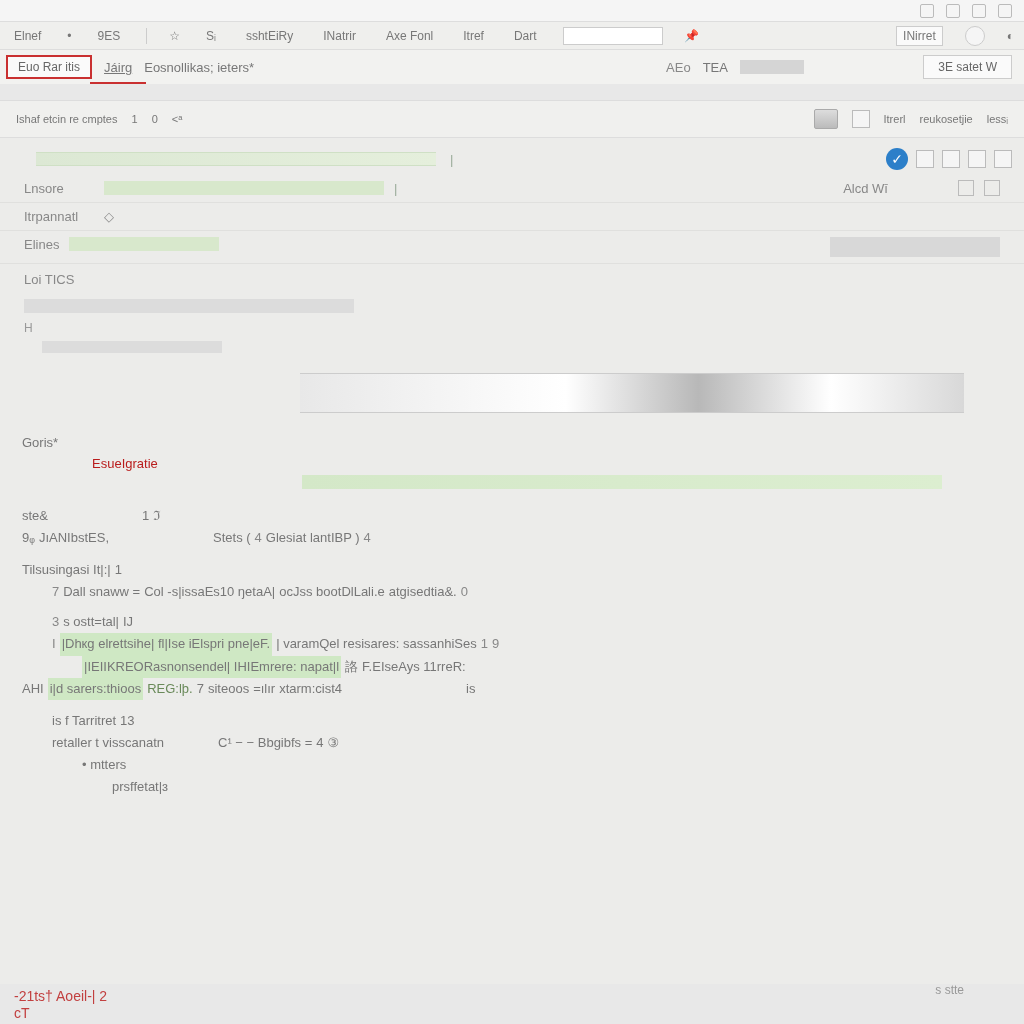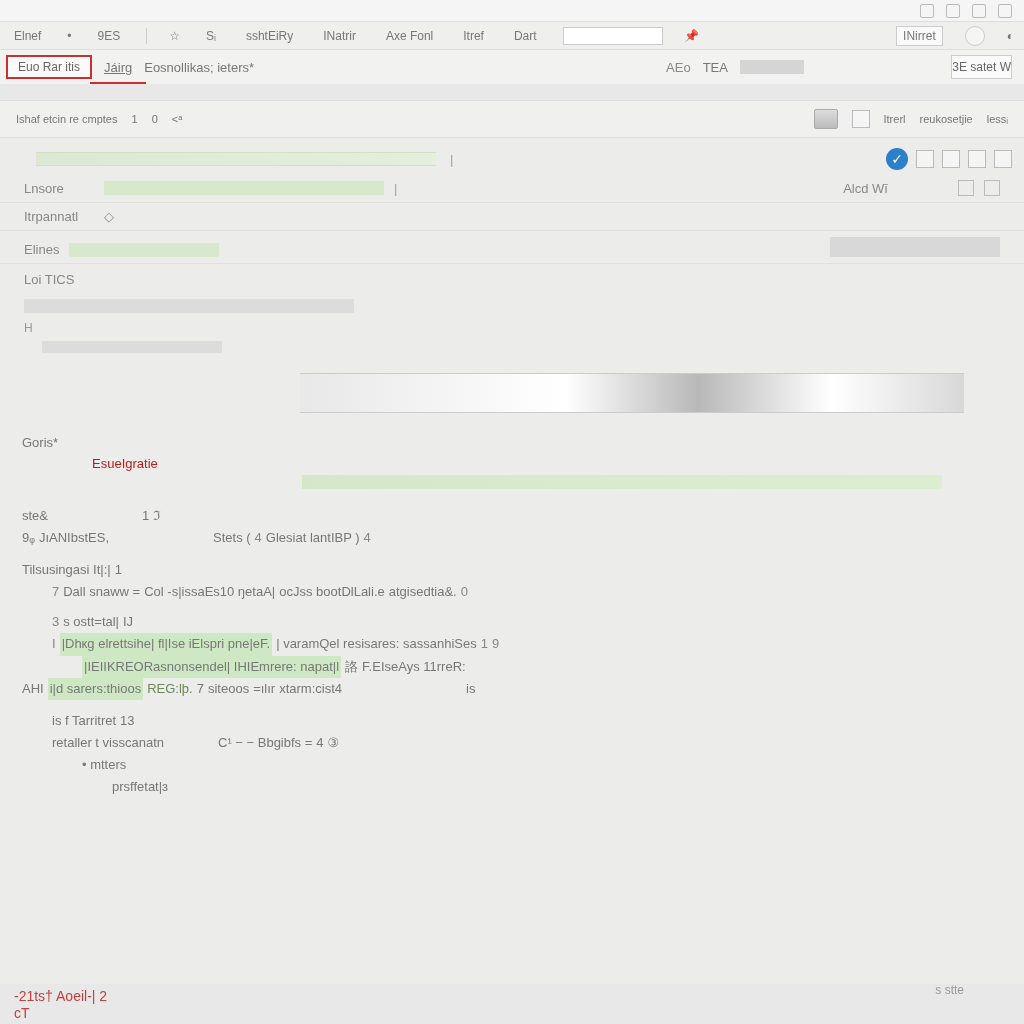--- a/index.html
+++ b/index.html
@@ -21,42 +21,42 @@
 .toolbar1 .dropdown { width: 100px; height: 18px; background: #fff; border: 1px solid #ccc; }
 .toolbar1 .endbtn { margin-left: auto; border: 1px solid #ccc; padding: 2px 6px; background: #fafafa; }
 .toolbar1 .circle { width: 20px; height: 20px; border: 1px solid #ccc; border-radius: 50%; background: #f5f5f5; }
 
 .toolbar2 { height: 34px; background: #f2f2f0; display: flex; align-items: center; padding: 0 6px; gap: 12px; position: relative; }
 .toolbar2 .hlbox { border: 2px solid #c93030; padding: 3px 10px; background: #fafafa; color: #666; font-size: 12px; }
 .toolbar2 .underline { position: absolute; left: 90px; top: 32px; width: 56px; height: 2px; background: #c93030; }
 .toolbar2 .lbl { color: #777; font-size: 13px; }
 .toolbar2 .midlbl { margin-left: 400px; color: #888; font-size: 13px; }
 .toolbar2 .greybar { width: 64px; height: 14px; background: #d5d5d5; }
-.toolbar2 .rightbtn { position: absolute; right: 12px; border: 1px solid #ccc; padding: 4px 0; background: #fafafa; font-size: 12px; color: #666; text-align: center; }
+.toolbar2 .rightbtn { position: absolute; right: 12px; border: 1px solid #ccc; padding: 4px 14px; background: #fafafa; font-size: 12px; color: #666; text-align: center; }
 
 .contextbar { height: 38px; background: #f0f0ee; border-top: 1px solid #ddd; border-bottom: 1px solid #ddd; margin-top: 16px; display: flex; align-items: center; padding: 0 16px; gap: 10px; font-size: 11px; color: #777; }
 .contextbar .cnum { margin-left: 4px; }
 .contextbar .rightgroup { margin-left: auto; display: flex; align-items: center; gap: 14px; }
 .contextbar .mini { width: 24px; height: 20px; background: linear-gradient(#ddd,#bbb); border: 1px solid #aaa; border-radius: 2px; }
 
 .body { flex: 1; background: #ececea; padding: 6px 0 0 0; overflow: hidden; }
 
 .toprow { display: flex; align-items: center; padding: 4px 12px; gap: 8px; }
 .bluecircle { width: 22px; height: 22px; background: #2c7fc9; border-radius: 50%; display: flex; align-items: center; justify-content: center; color: #fff; font-size: 14px; margin-left: auto; }
 .gridicons { display: flex; gap: 8px; }
 .gicon { width: 18px; height: 18px; border: 1px solid #bbb; background: #f5f5f5; }
 .shade1 { height: 14px; background: linear-gradient(90deg,#dce8d4,#e5efdc); width: 400px; margin-left: 24px; border-top: 1px solid #cfe0c5; border-bottom: 1px solid #cfe0c5; }
 
 .fieldrow { display: flex; align-items: center; padding: 6px 24px; gap: 10px; font-size: 13px; color: #888; border-bottom: 1px solid #e0e0de; }
 .fieldrow .flabel { width: 70px; }
 .fieldrow .fval { height: 14px; background: #d8e8cc; flex: 0 0 280px; }
 .fieldrow .alcd { margin-left: auto; color: #888; margin-right: 60px; }
 .fieldrow .righticon { width: 16px; height: 16px; border: 1px solid #bbb; }
 
-.shortrow { display: flex; align-items: flex-end; padding: 6px 24px; gap: 10px; font-size: 13px; color: #888; border-bottom: 1px solid #e0e0de; }
+.shortrow { display: flex; align-items: flex-start; padding: 6px 24px; gap: 10px; font-size: 13px; color: #888; border-bottom: 1px solid #e0e0de; }
 .shortrow .sval { height: 14px; background: #d8e8cc; flex: 0 0 150px; }
 .shortrow .rightdark { margin-left: auto; width: 170px; height: 20px; background: #d8d8d8; }
 
 .plainrow { display: flex; align-items: center; padding: 8px 24px; font-size: 13px; color: #888; }
 .tinylbl { font-size: 12px; color: #999; padding: 4px 24px; }
 .midshade { height: 14px; background: #dcdcdc; width: 330px; margin: 4px 24px; }
 .gradbar { height: 40px; margin: 20px 60px 16px 300px; background: linear-gradient(90deg,#e8e8e8,#fff 40%,#b8b8b8 60%,#fff 80%,#d8d8d8); border-top: 1px solid #ccc; border-bottom: 1px solid #ccc; }
 
 .section { padding: 6px 22px; }
 .section .shead { font-size: 13px; color: #777; margin-bottom: 6px; }

